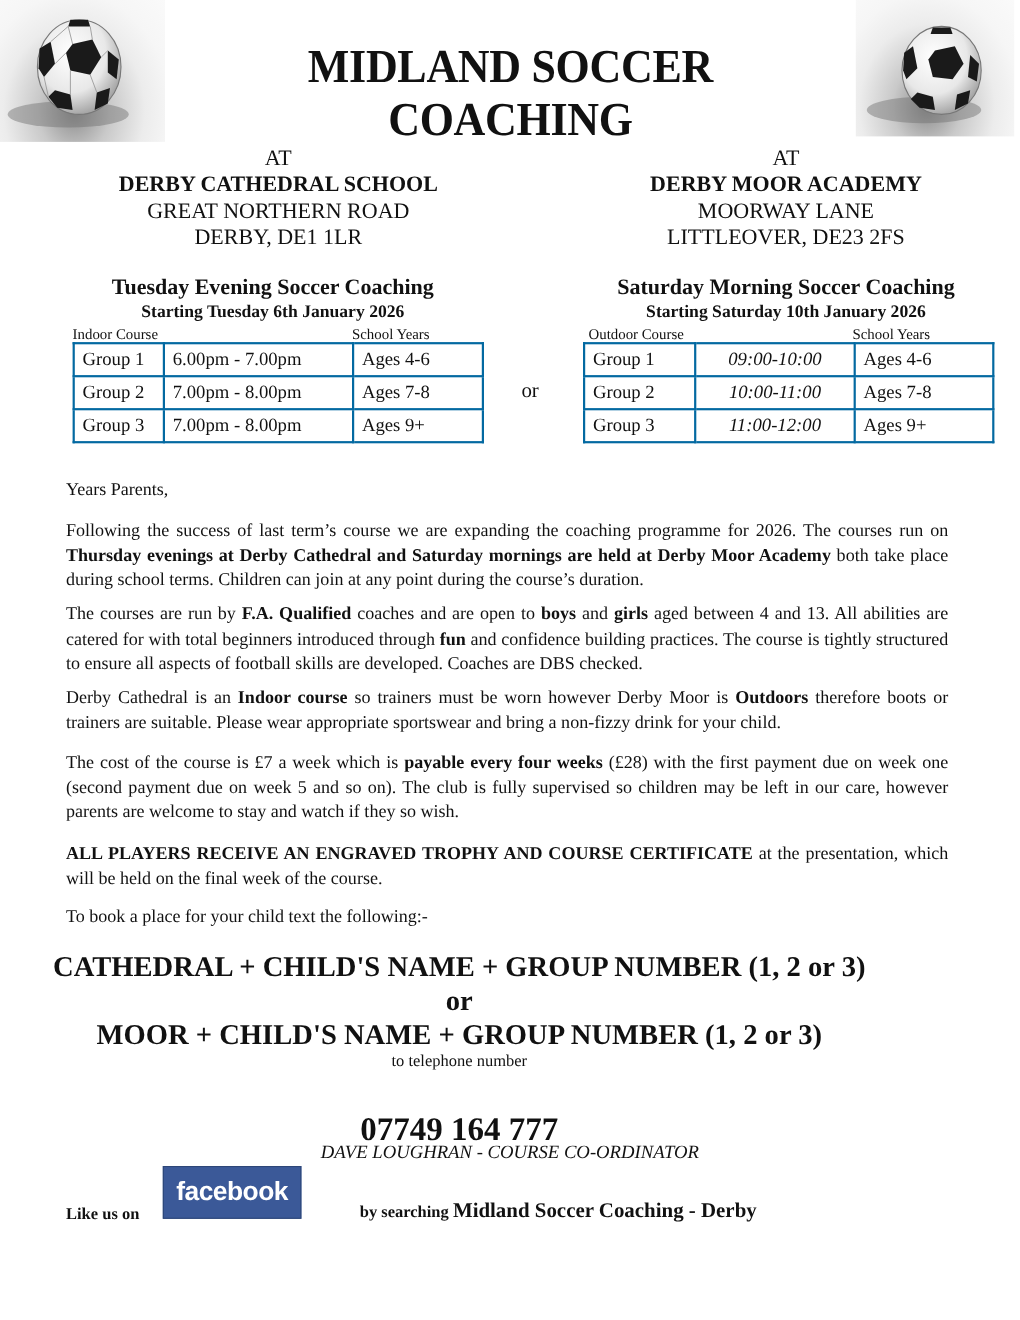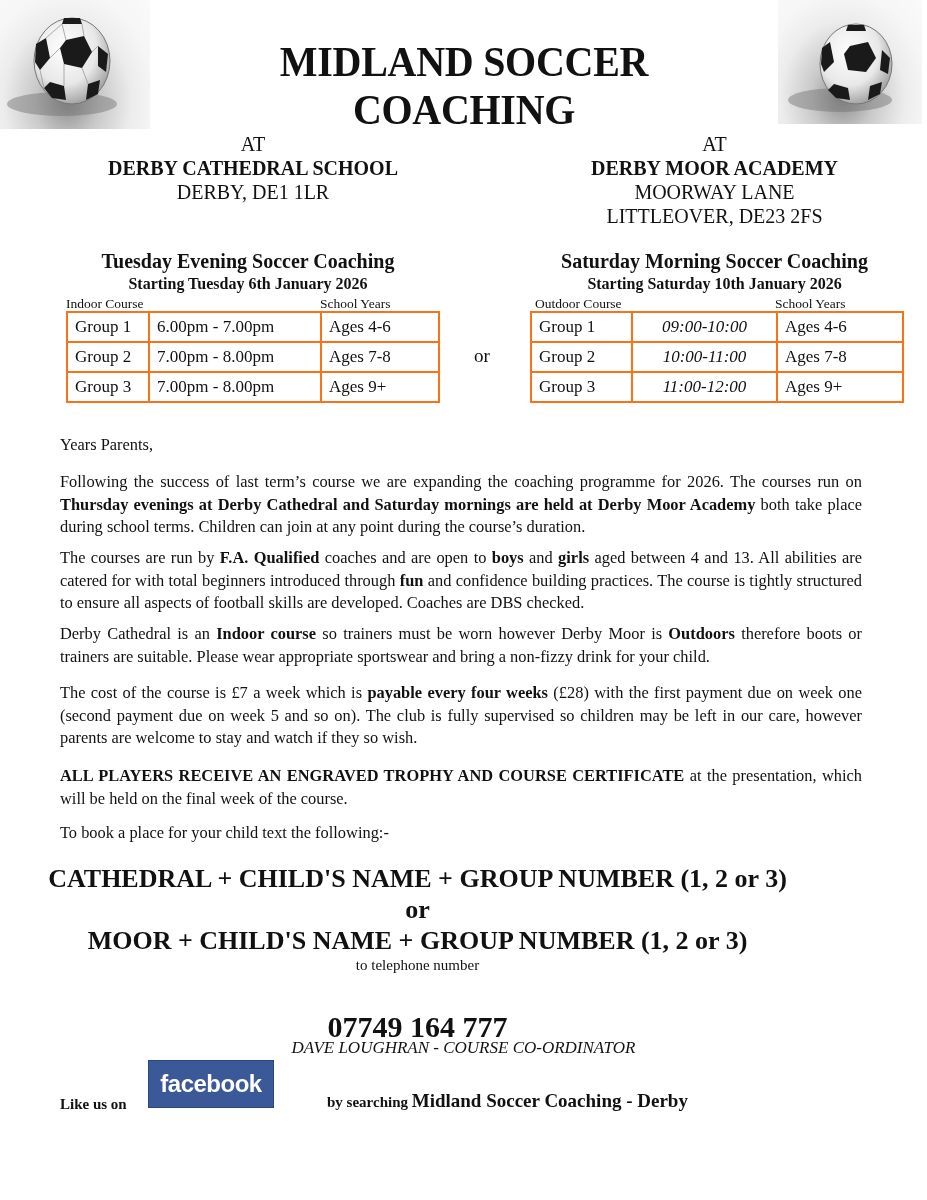--- a/index.html
+++ b/index.html
@@ -18,21 +18,21 @@
   .venue { position: absolute; text-align: center; font-size: 20px; line-height: 24px; }
   .venue-left { left: 66px; width: 374px; top: 132px; }
   .venue-right { left: 527px; width: 375px; top: 132px; }
   .venue .name { font-weight: bold; }
 
   .session-title { position: absolute; text-align: center; font-weight: bold; font-size: 20px; line-height: 24px; }
   .session-sub { position: absolute; text-align: center; font-weight: bold; font-size: 16px; line-height: 20px; }
   .col-label { position: absolute; font-size: 13.5px; line-height: 14px; }
 
   table.sched { position: absolute; border-collapse: collapse; font-size: 17px; }
-  table.sched td { border: 2px solid #f97316; height: 30px; padding: 0 7px; white-space: nowrap; }
+  table.sched td { border: 2px solid #0369a1; height: 30px; padding: 0 7px; white-space: nowrap; }
   table.sched td.center { text-align: center; font-style: italic; }
 
   .or-mid { position: absolute; left: 474px; top: 345px; font-size: 19px; }
 
   .body-text { position: absolute; left: 60px; width: 802px; font-size: 16.4px; line-height: 22.5px; text-align: justify; }
   .body-text b { font-weight: bold; }
 
   .book { position: absolute; left: 0; width: 835px; text-align: center; font-weight: bold; }
   .book-line { font-size: 26px; line-height: 31px; }
   .book-small { font-size: 15px; font-weight: normal; line-height: 18px; }
@@ -91,20 +91,21 @@
     <path d="M56 84 L70 88 L72 100 L58 98 L50 90 Z" fill="#1a1a1a"></path>
     <path d="M92 86 L104 82 L102 94 L90 100 Z" fill="#1a1a1a"></path>
   </svg>
 </div>
 
 <h1 class="title">MIDLAND SOCCER COACHING</h1>
 
 <div class="venue venue-left">
   <div>AT</div>
   <div class="name">DERBY CATHEDRAL SCHOOL</div>
+  <div>GREAT NORTHERN ROAD</div>
   <div>DERBY, DE1 1LR</div>
 </div>
 <div class="session-title" style="left:66px;width:364px;top:249px;">Tuesday Evening Soccer Coaching</div>
 <div class="session-sub" style="left:66px;width:364px;top:274px;">Starting Tuesday 6th January 2026</div>
 <div class="col-label" style="left:66px;top:297px;">Indoor Course</div>
 <div class="col-label" style="left:320px;top:297px;">School Years</div>
 
 <table class="sched" style="left:66px;top:311px;width:374px;">
   <tbody>
       <tr>

